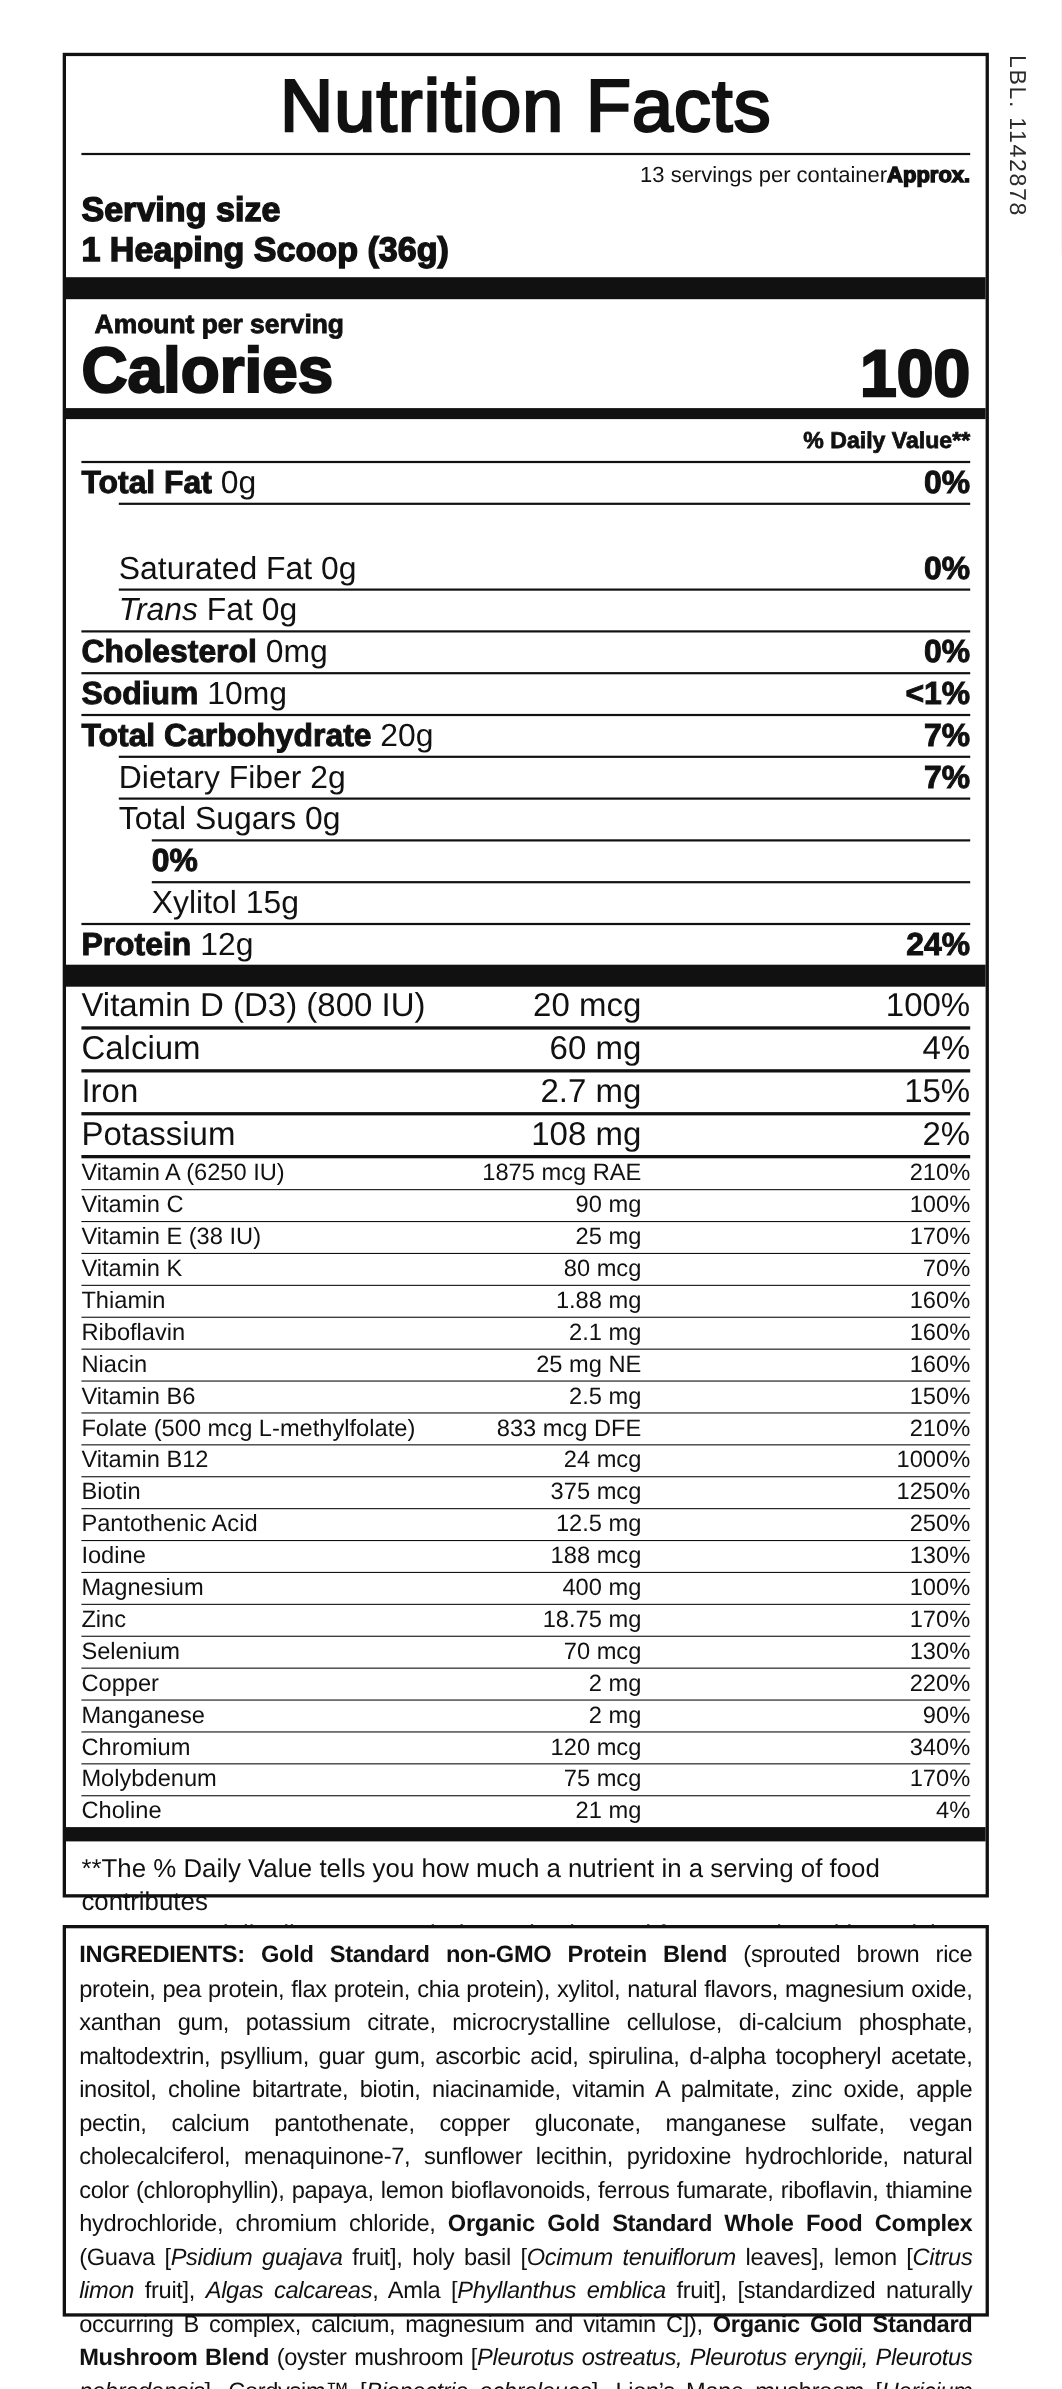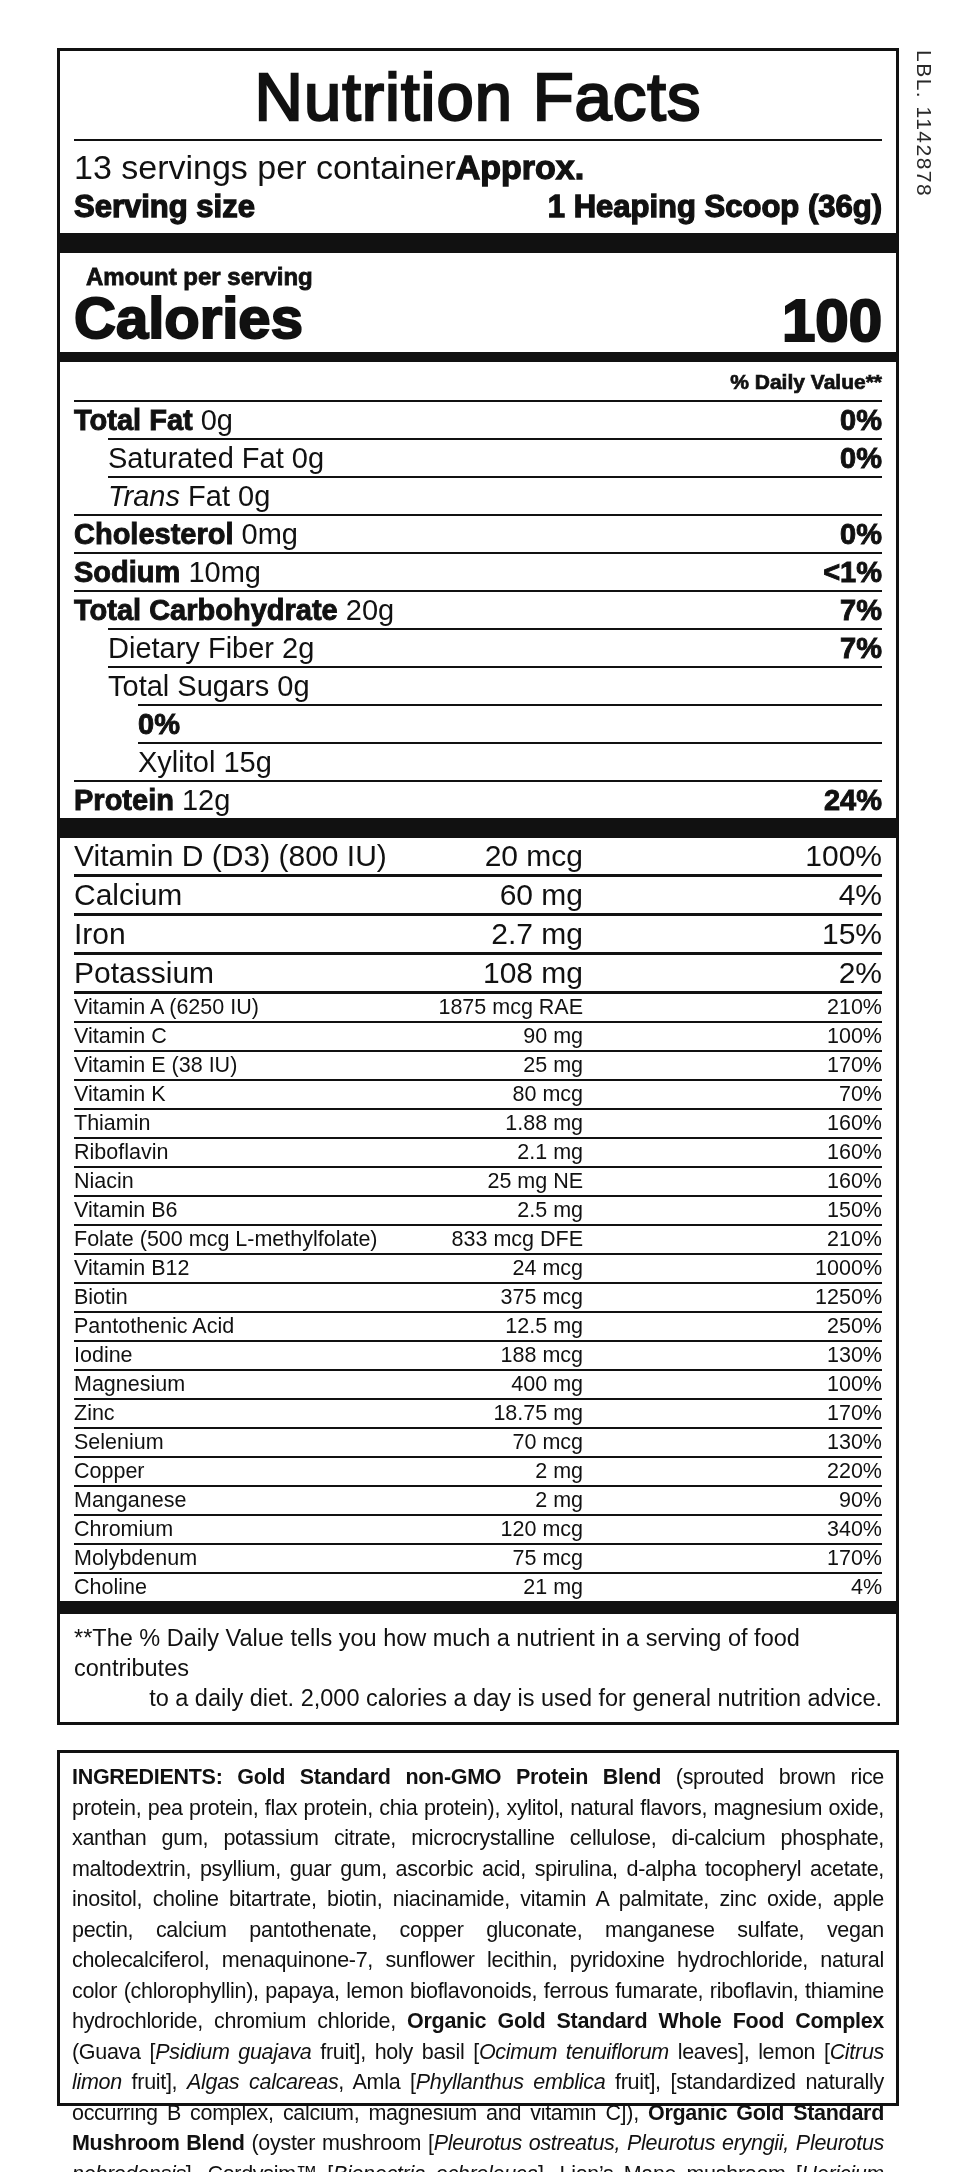--- a/index.html
+++ b/index.html
@@ -13,23 +13,23 @@
   }
   .panel{
     position:absolute;left:57px;top:48px;width:842px;height:1677px;
     border:3px solid #111;box-sizing:border-box;padding:0 14px;background:#fff;
   }
   .title{
     margin:0;text-align:center;font-size:67px;font-weight:normal;line-height:1;
     -webkit-text-stroke:2.3px #111;padding:12px 0 9px;letter-spacing:1px;
   }
   .rule-thin{height:2px;background:#111;}
-  .servings{display:flex;justify-content:flex-start;align-items:baseline;font-size:34px;padding-top:7px;line-height:1.15;}
+  .servings{display:flex;justify-content:flex-end;align-items:baseline;font-size:20px;padding-top:7px;line-height:1.15;}
   .hv-lg{font-weight:bold;-webkit-text-stroke:1.3px #111;}
-  .serving-size{display:flex;justify-content:space-between;font-size:31px;font-weight:bold;-webkit-text-stroke:1.3px #111;padding:2px 0 8px;line-height:1.15;}
+  .serving-size{display:flex;justify-content:space-between;font-size:31px;font-weight:bold;-webkit-text-stroke:1.3px #111;padding:2px 0 8px;line-height:1.15;flex-direction:column;}
   .bar{background:#111;margin:0 -14px;}
   .bar-20{height:20px;}
   .bar-10{height:10px;}
   .bar-14{height:13px;}
   .aps{font-size:24px;font-weight:bold;-webkit-text-stroke:0.8px #111;padding-top:10px;margin-left:12px;}
   .calories{display:flex;justify-content:space-between;align-items:flex-end;margin-top:-3px;padding-bottom:3px;}
   .cal-word{font-size:58px;font-weight:bold;-webkit-text-stroke:2px #111;line-height:1.05;}
   .cal-num{font-size:60px;font-weight:bold;-webkit-text-stroke:2.2px #111;line-height:0.95;}
   .dv-header{text-align:right;font-size:21px;font-weight:bold;-webkit-text-stroke:0.7px #111;padding:8px 0 6px;}
   .sep{height:2px;background:#111;}
@@ -88,21 +88,21 @@
 
     <div class="dv-header">% Daily Value**</div>
 
     <div id="nutrient-rows">
         <div class="sep" style="margin-left: 0px;"></div>
         <div class="nrow" style="padding-left: 0px;">
           <span><span class="st-bold">Total Fat</span><span class="st-regular"> 0g</span></span>
           <span class="dv">0%</span>
         </div>
         <div class="sep" style="margin-left: 34px;"></div>
-        <div class="nrow" style="padding-left: 34px;">
+        <div class="nrow" style="padding-left: 34px; margin-top: 40px;">
           <span><span class="st-regular">Saturated Fat</span><span class="st-regular"> 0g</span></span>
           <span class="dv">0%</span>
         </div>
         <div class="sep" style="margin-left: 34px;"></div>
         <div class="nrow" style="padding-left: 34px;">
           <span><span class="st-italic">Trans</span><span class="st-regular"> Fat 0g</span></span>
           <span class="dv"></span>
         </div>
         <div class="sep" style="margin-left: 0px;"></div>
         <div class="nrow" style="padding-left: 0px;">

